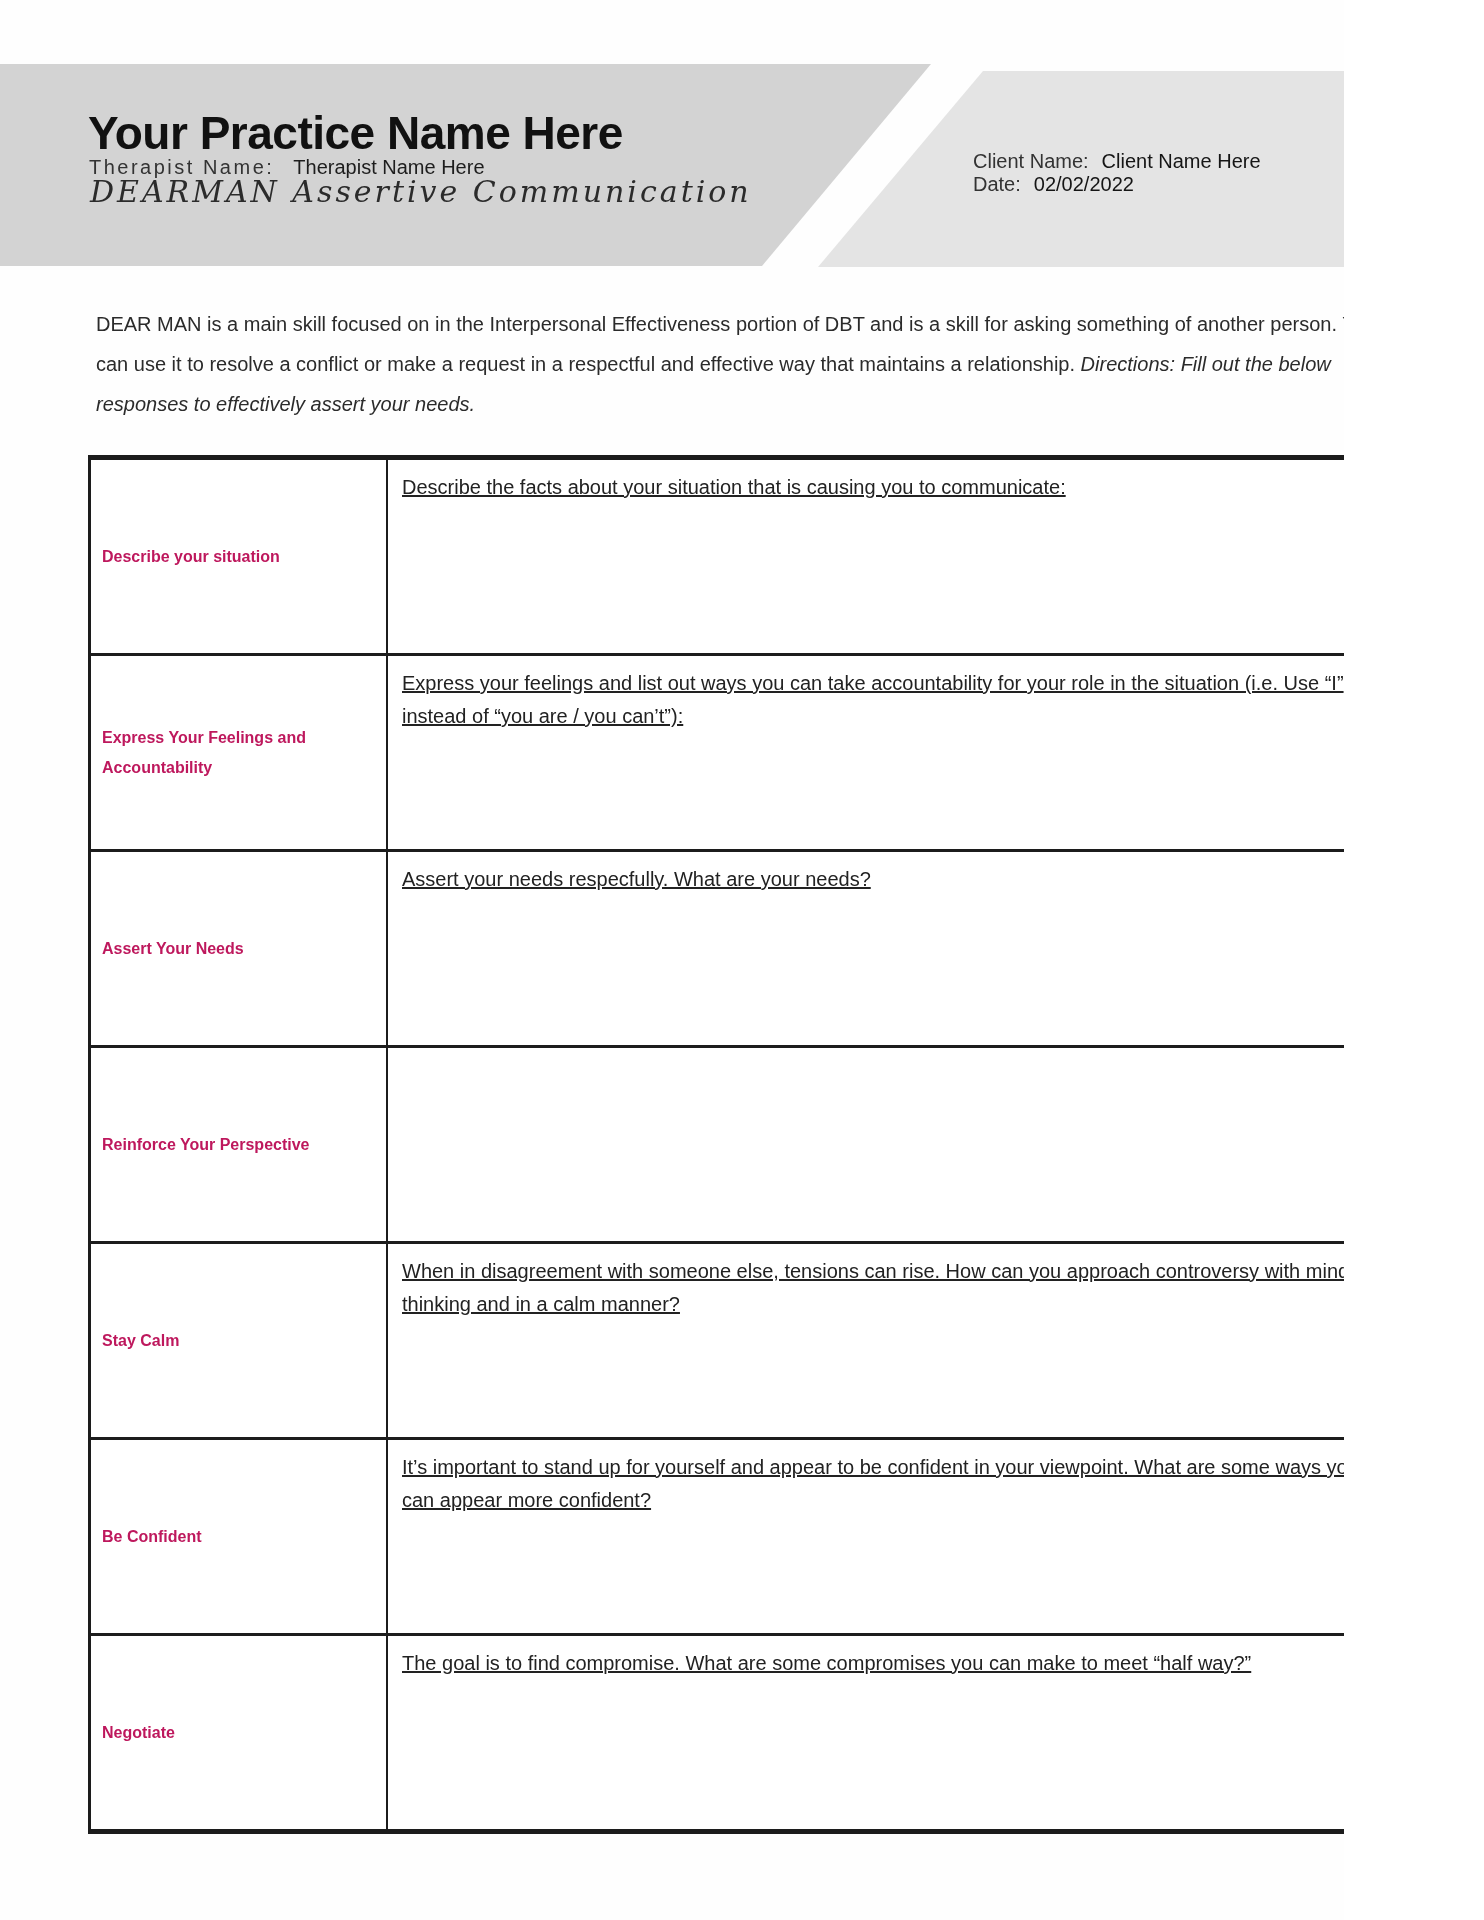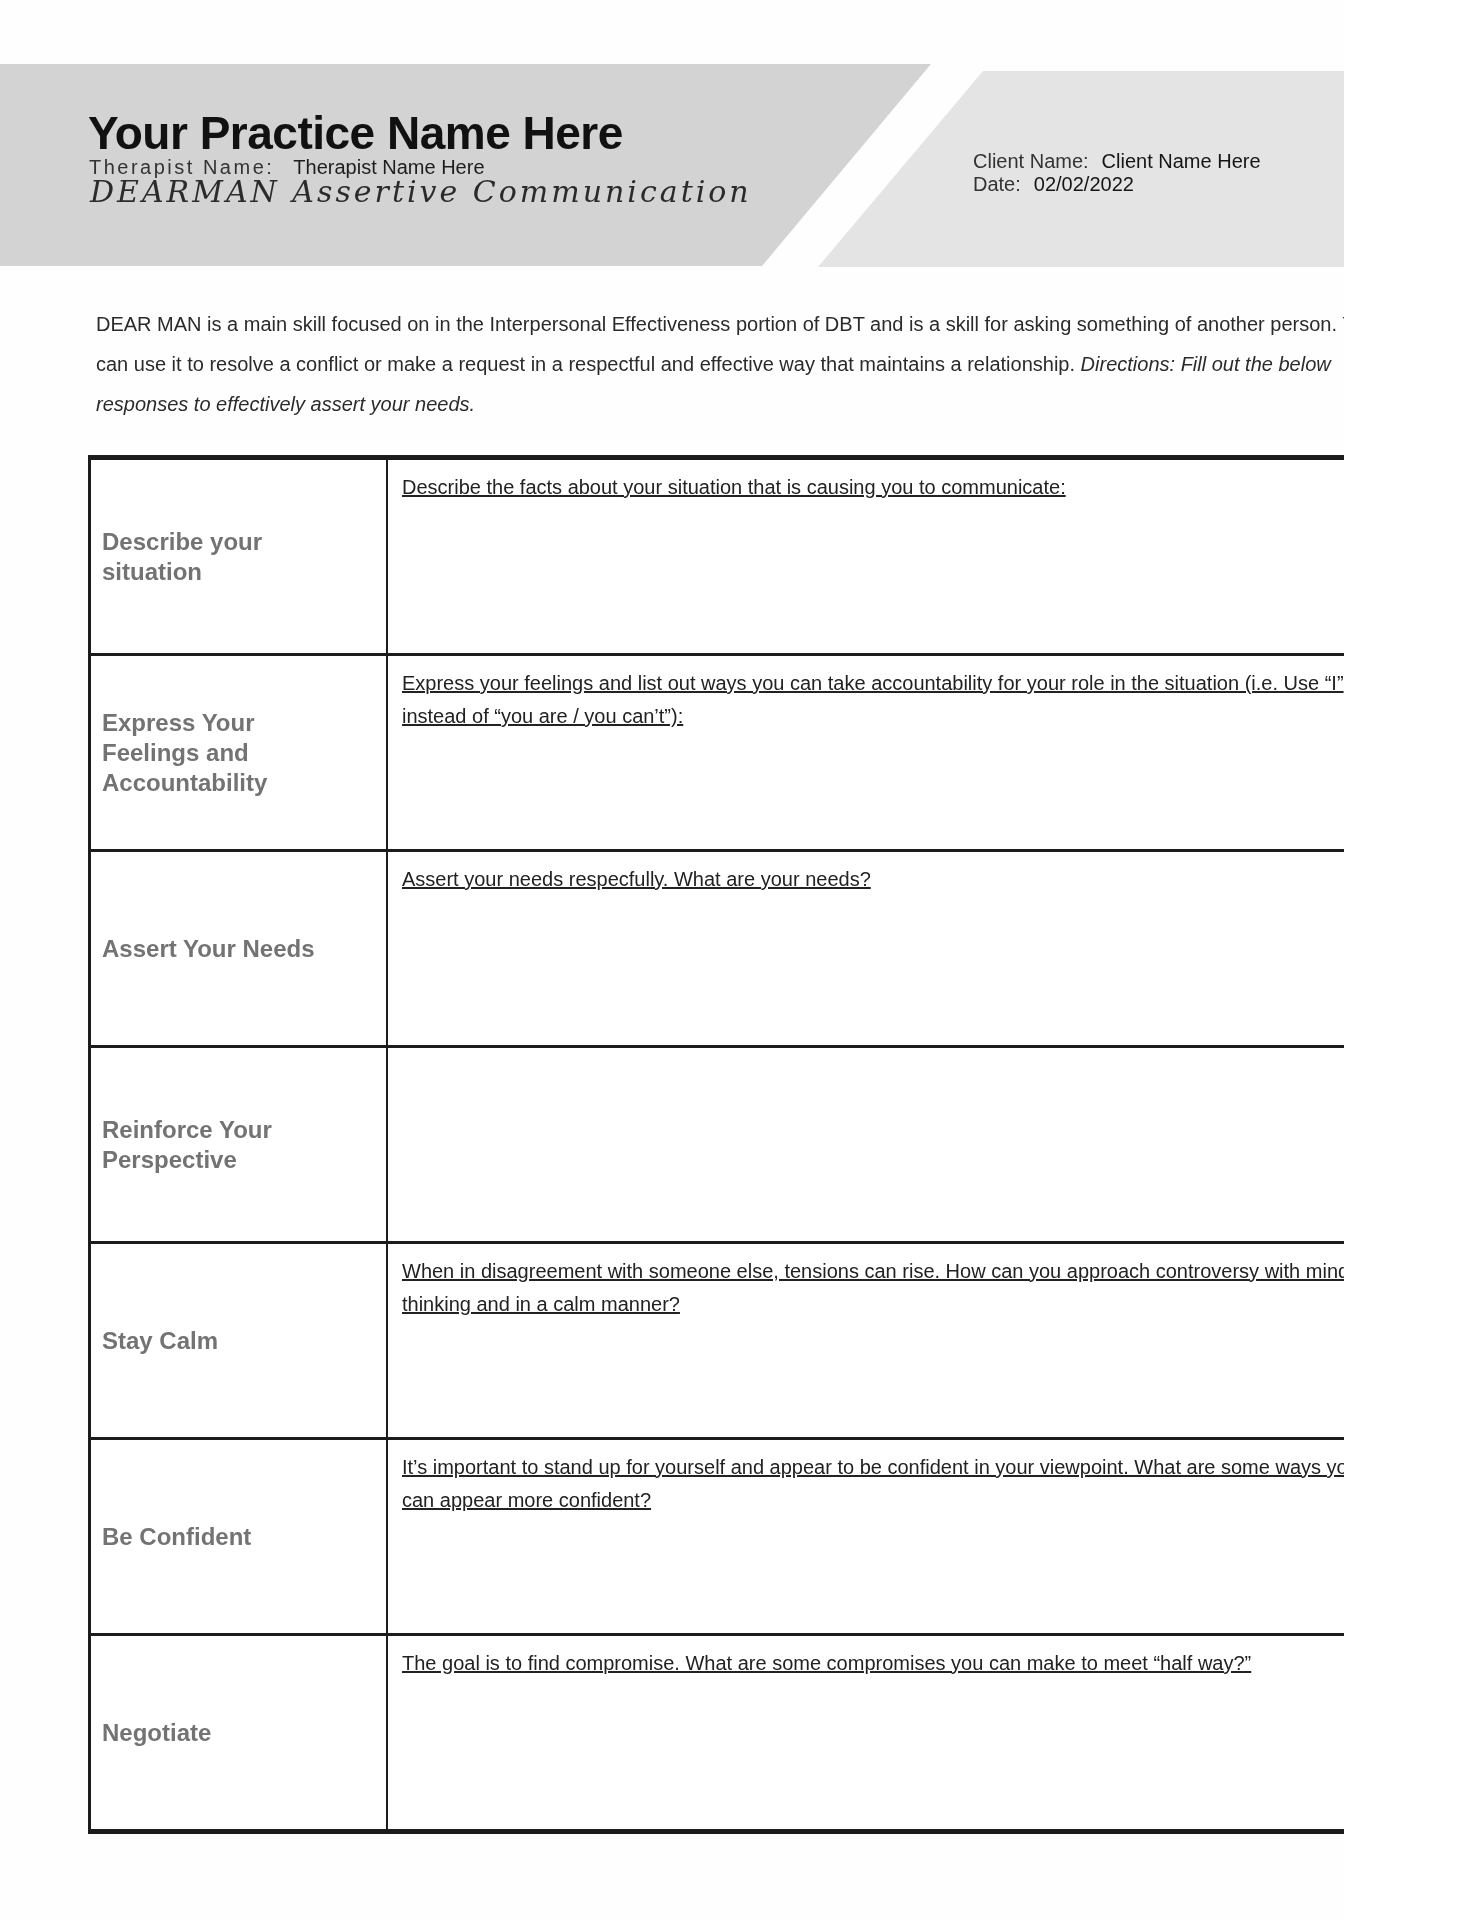--- a/index.html
+++ b/index.html
@@ -68,21 +68,21 @@
   .trow {
     display: grid; grid-template-columns: 297px 1fr;
     height: 193px;
     border-top: 3px solid var(--table-border, #1c1c1c);
   }
   .trow:first-child { border-top: none; }
   .label-cell {
     display: flex; align-items: center;
     padding: 0 28px 0 11px;
     border-right: 2px solid var(--table-border, #1c1c1c);
-    font-weight: bold; font-size: 24px; line-height: 30px; color: #737373;
+    font-weight: bold; font-size: 16px; line-height: 30px; color: #be185d;
   }
   .prompt-cell {
     display: flex; flex-direction: column;
     padding: 11px 16px 0 14px;
   }
   .prompt-text { font-size: 20px; line-height: 33px; color: #222; text-decoration: underline; }
   .response-area { flex: 1; }
 </style>
 </head>
 <body>

